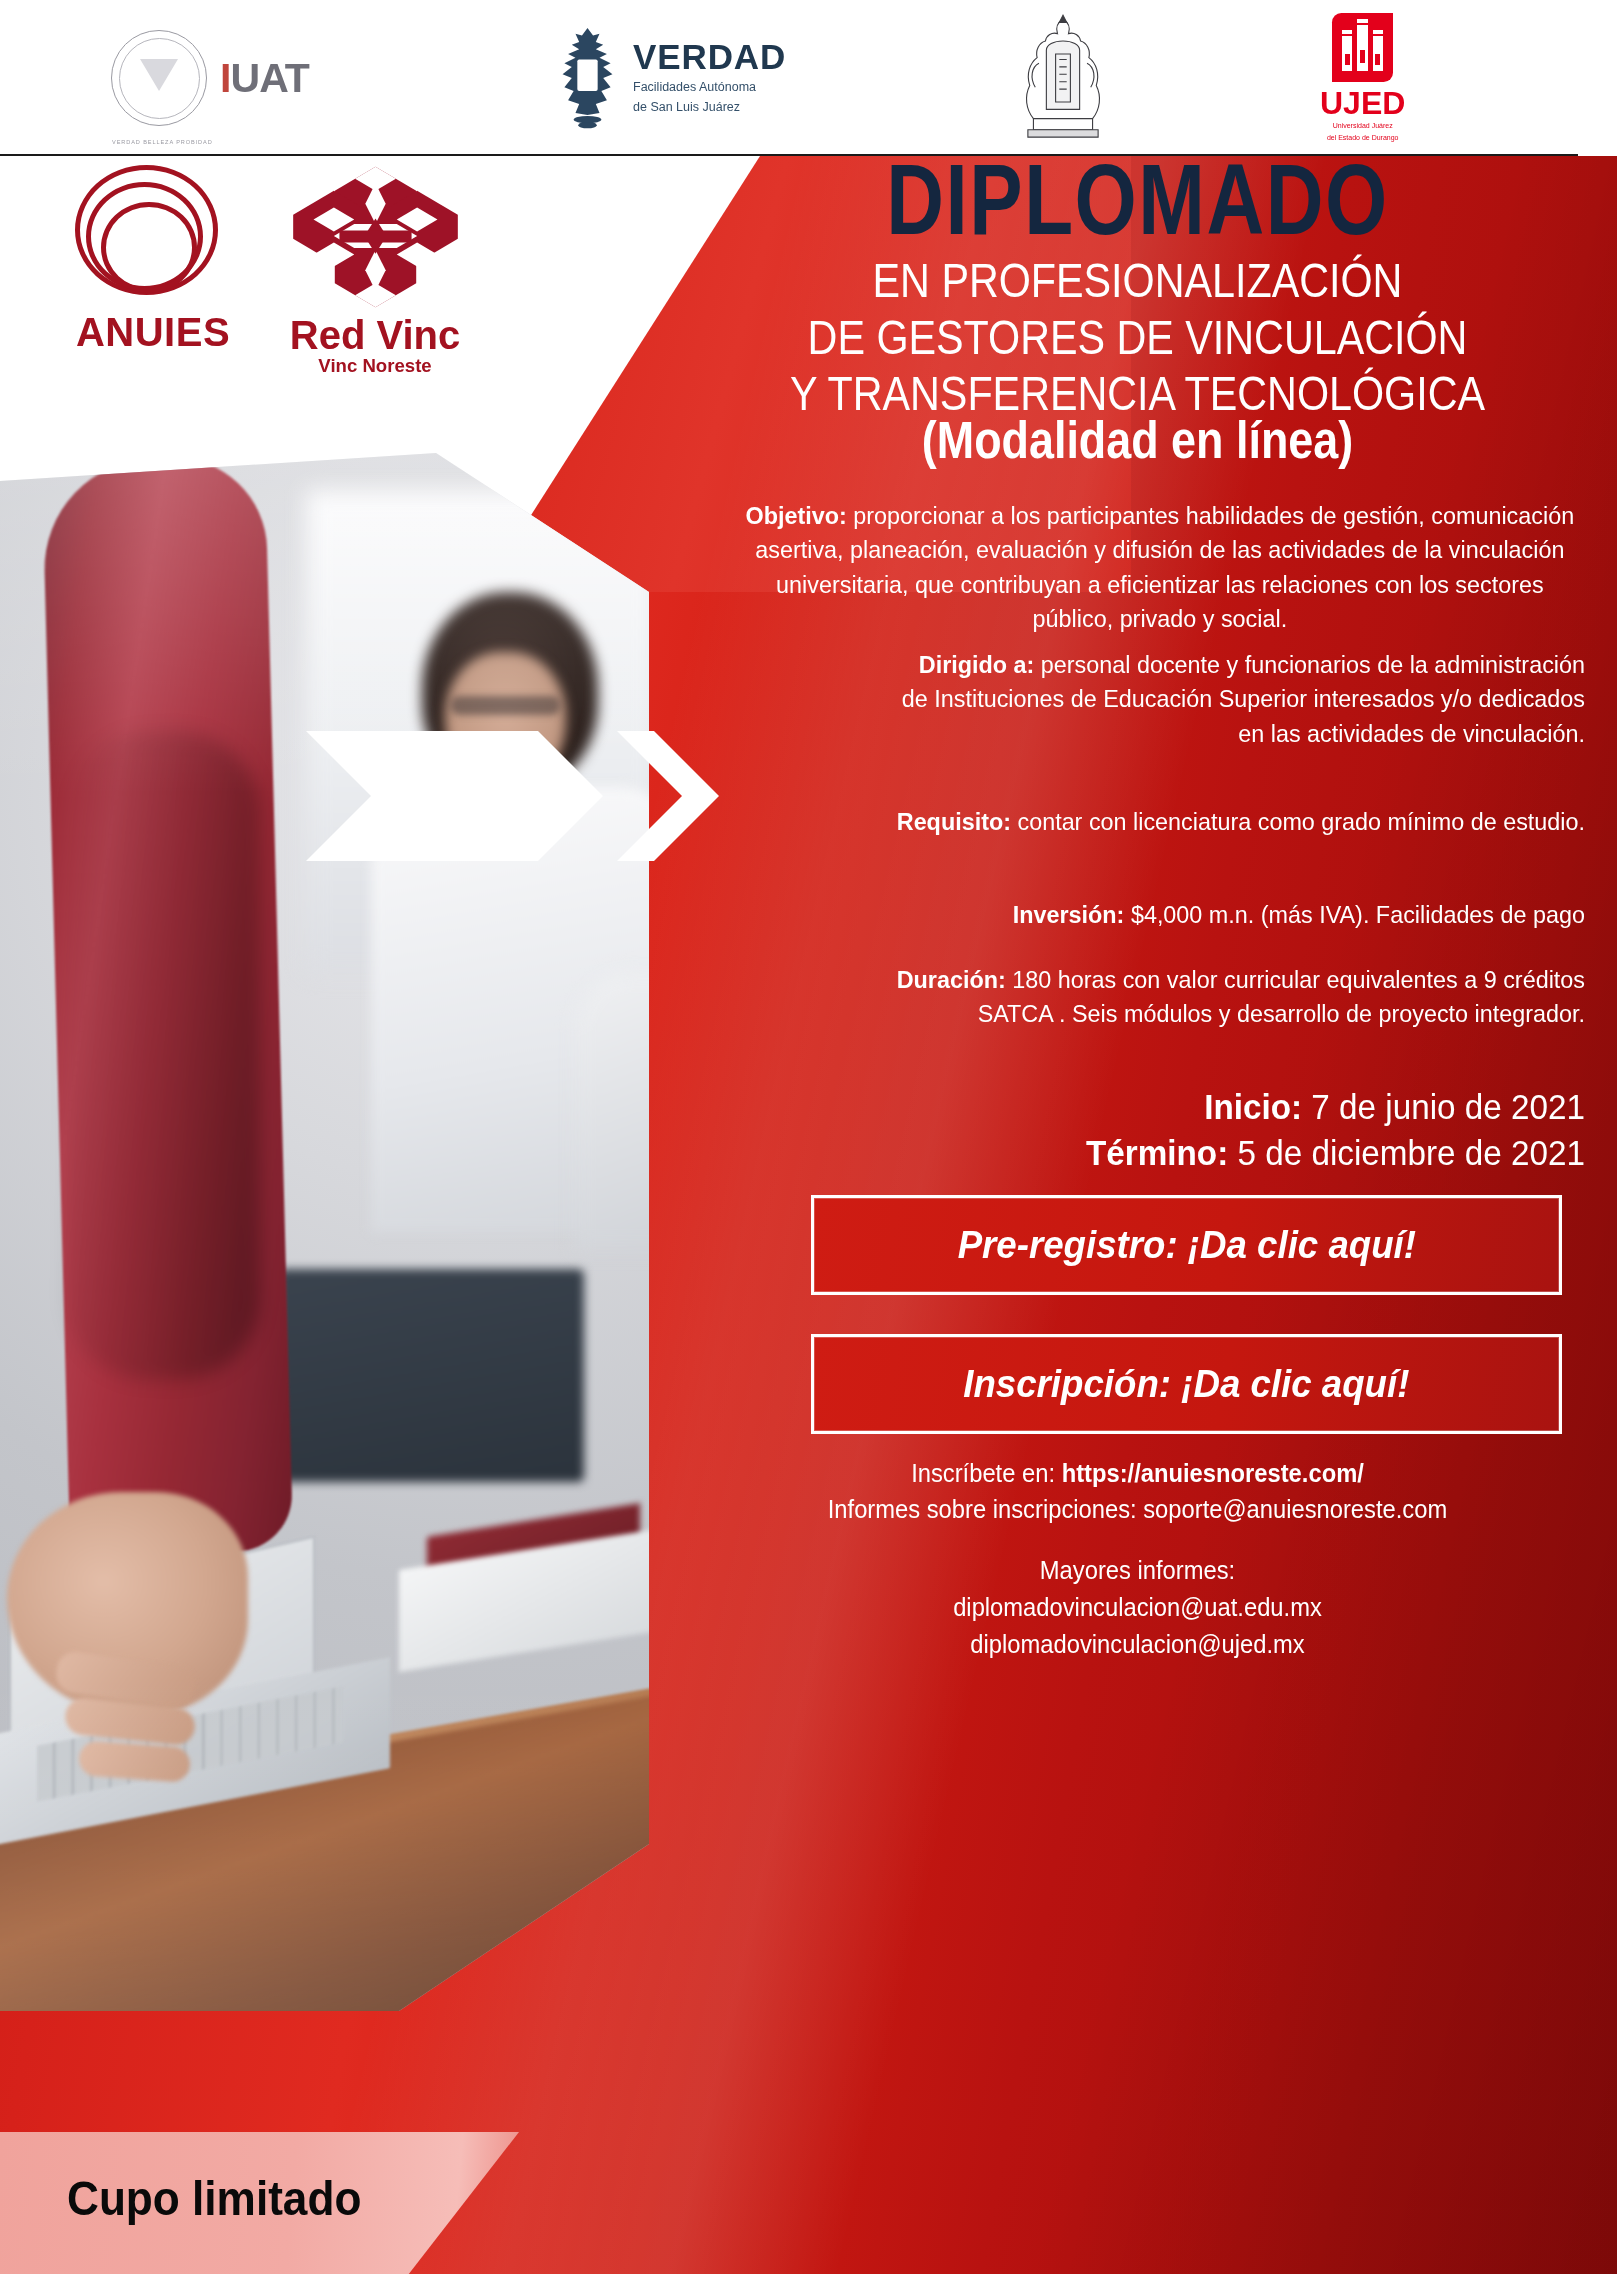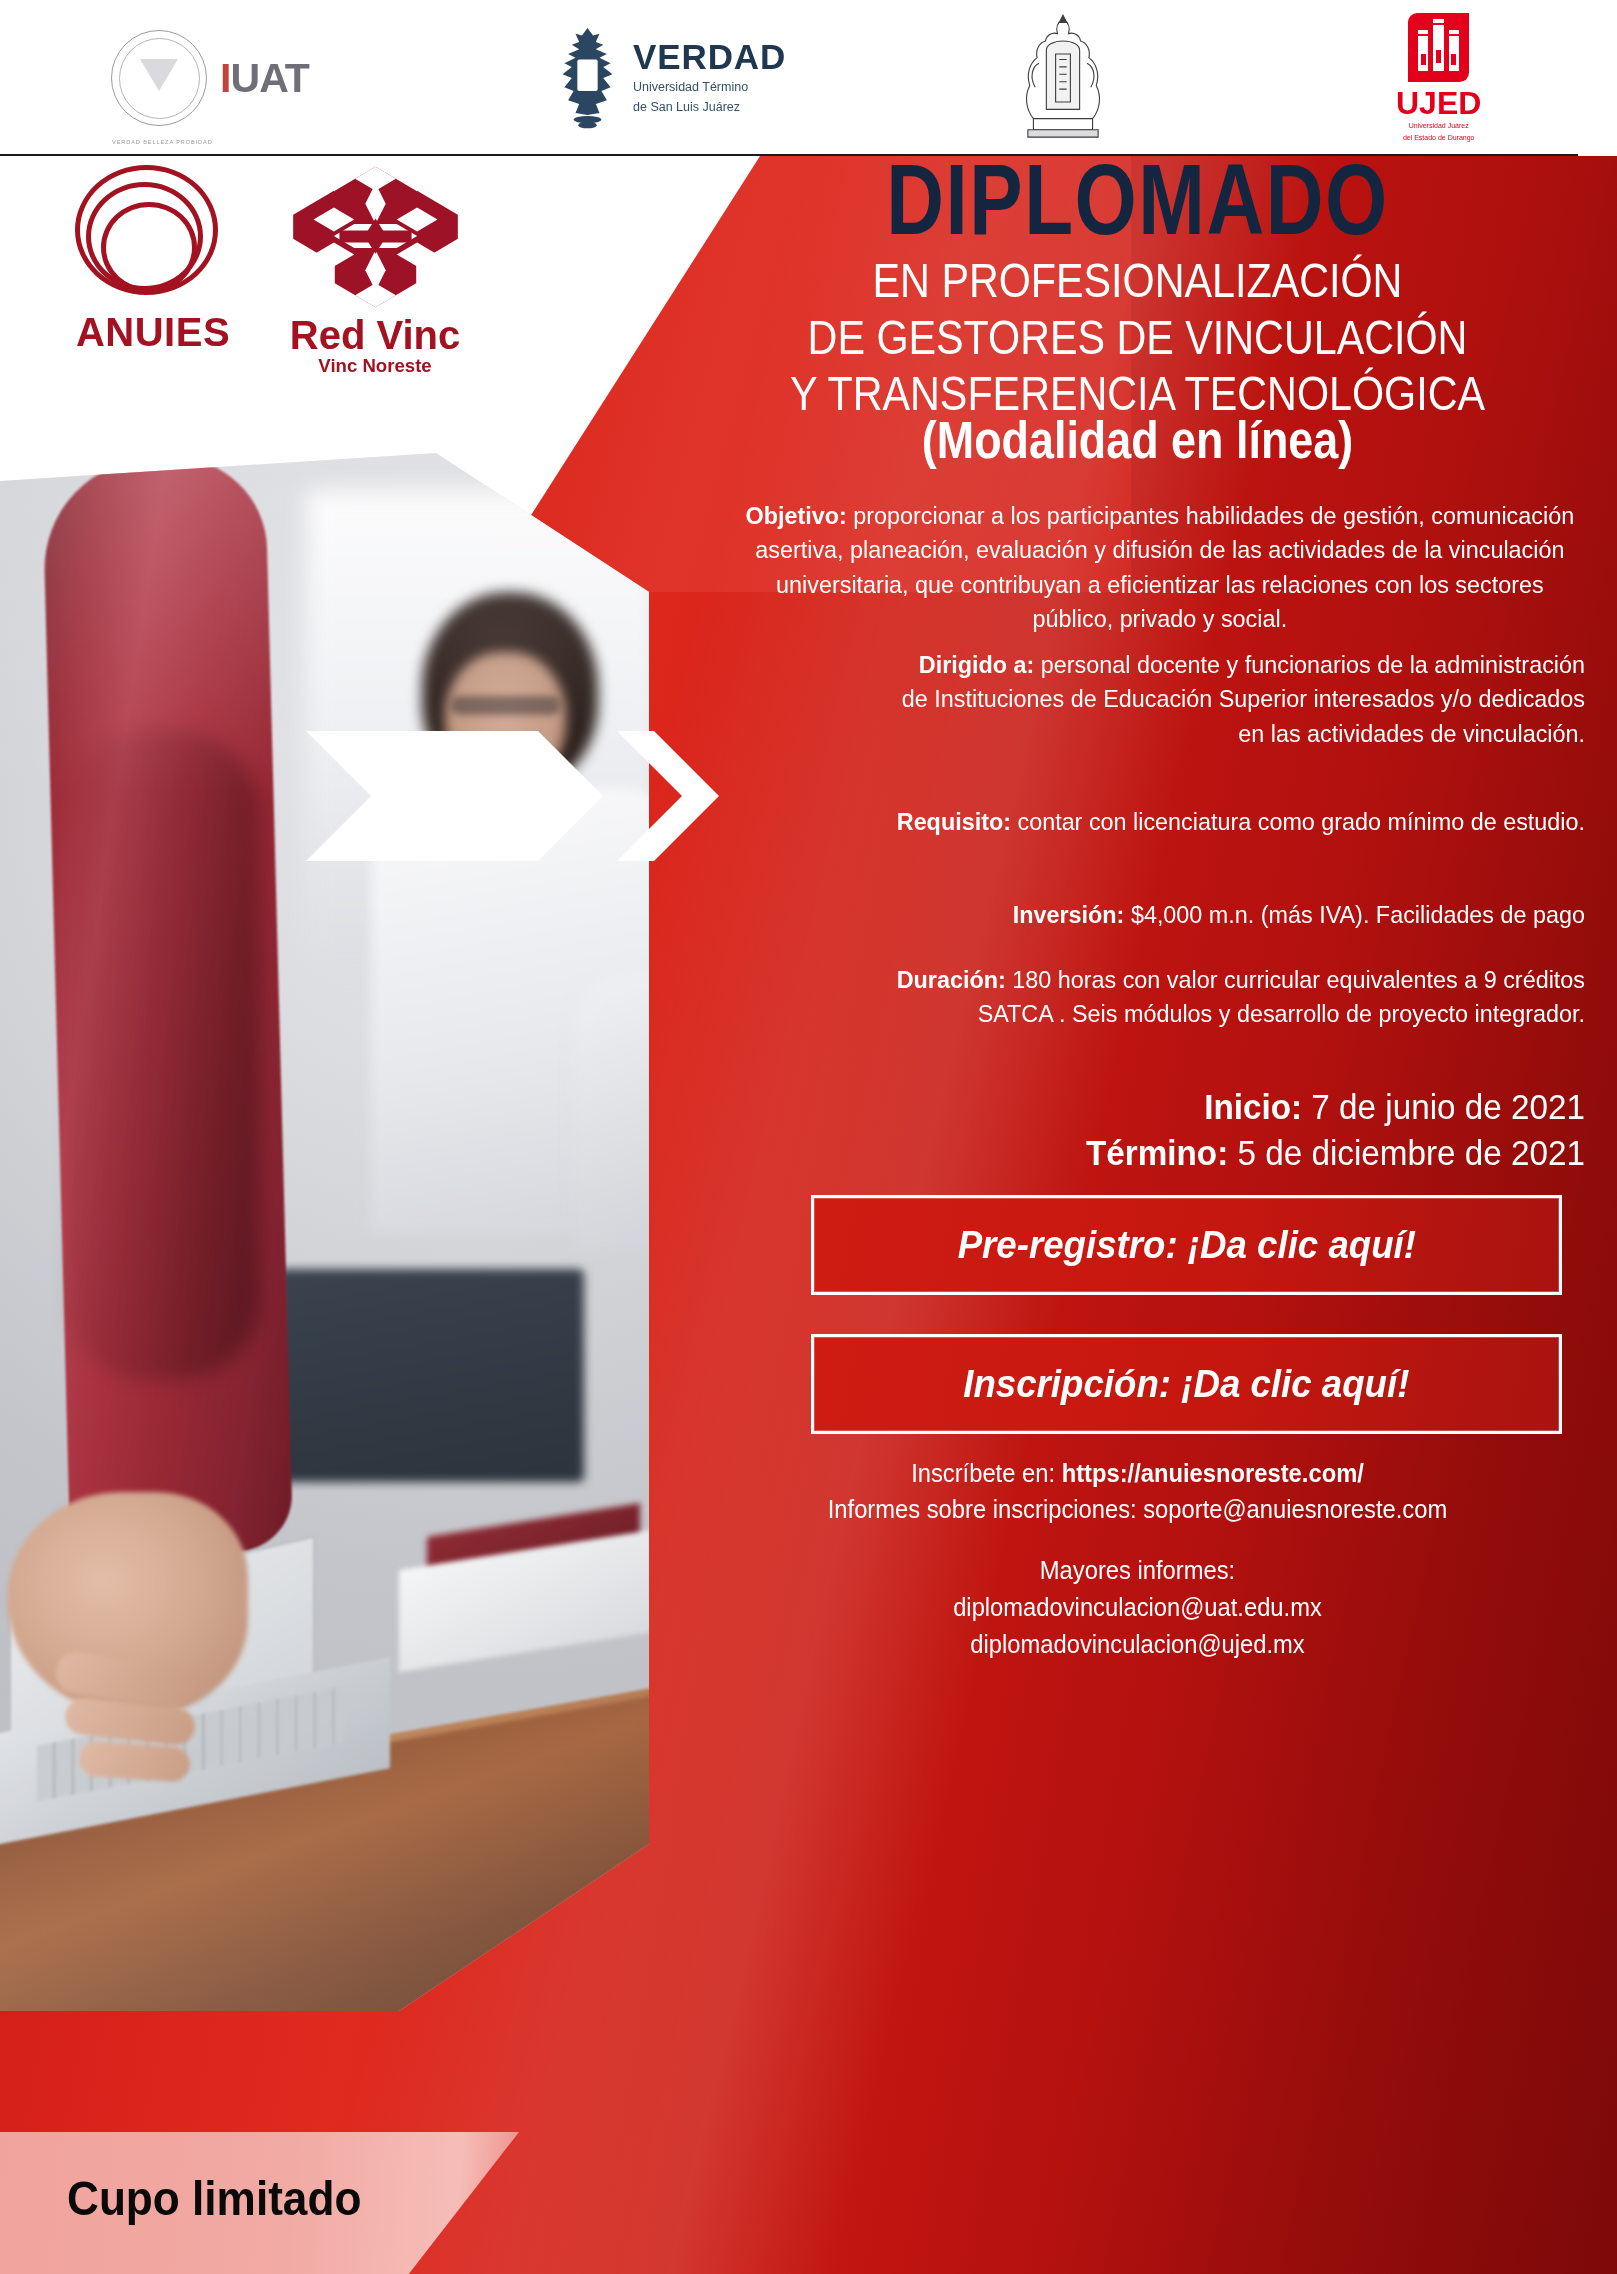--- a/index.html
+++ b/index.html
@@ -46,21 +46,21 @@
   .uaslp-crest svg { display:block; }
   .uaslp-txt { line-height:1.05; }
   .uaslp-name { font-size:35px; font-weight:800; color:#20384f; letter-spacing:0.9px; }
   .uaslp-sub { font-size:12.5px; color:#34506a; line-height:1.5; margin-top:1.9px; }
 
   
   .crest3 { left:1002px; }
   .crest3 svg { display:block; }
 
   
-  .ujed { left:1396px; flex-direction:column; justify-content:center; gap:1.9px; }
+  .ujed { left:1320px; flex-direction:column; justify-content:center; gap:1.9px; }
   .ujed-mark {
     width:61px; height:69px; background:#e3001b;
     border-radius:9.3px 0 9.3px 0; position:relative;
     display:flex; align-items:center; justify-content:center;
   }
   .ujed-castle { position:relative; width:41px; height:46px; }
   .ujed-castle span {
     position:absolute; bottom:0; background:#fff;
   }
   .ujed-word { font-size:32px; font-weight:800; color:#e3001b; letter-spacing:0px; line-height:1; margin-top:2.8px;}
@@ -365,21 +365,21 @@
             <rect x="30" y="60" width="7" height="10"></rect>
           </g>
           <g fill="#2b4660">
             <ellipse cx="33" cy="101" rx="15" ry="4"></ellipse>
             <ellipse cx="33" cy="107" rx="10" ry="3.5"></ellipse>
           </g>
         </svg>
       </div>
       <div class="uaslp-txt">
         <div class="uaslp-name">VERDAD</div>
-        <div class="uaslp-sub">Universidad Término</div>
+        <div class="uaslp-sub">Facilidades Autónoma</div>
         <div class="uaslp-sub">de San Luis Juárez</div>
       </div>
     </div>
 
     <div class="logo-slot crest3">
       <svg width="122" height="130" viewBox="0 0 132 140" aria-hidden="true">
         <g stroke="#3d3d42" stroke-width="1.2" fill="none">
           <path d="M66 6 C60 10 58 16 60 22 C54 20 48 24 47 30 C40 32 36 40 38 48
                    C30 54 26 66 30 78 C24 90 26 104 34 114 L98 114 C106 104 108 90 102 78
                    C106 66 102 54 94 48 C96 40 92 32 85 30 C84 24 78 20 72 22 C74 16 72 10 66 6 Z"></path>

